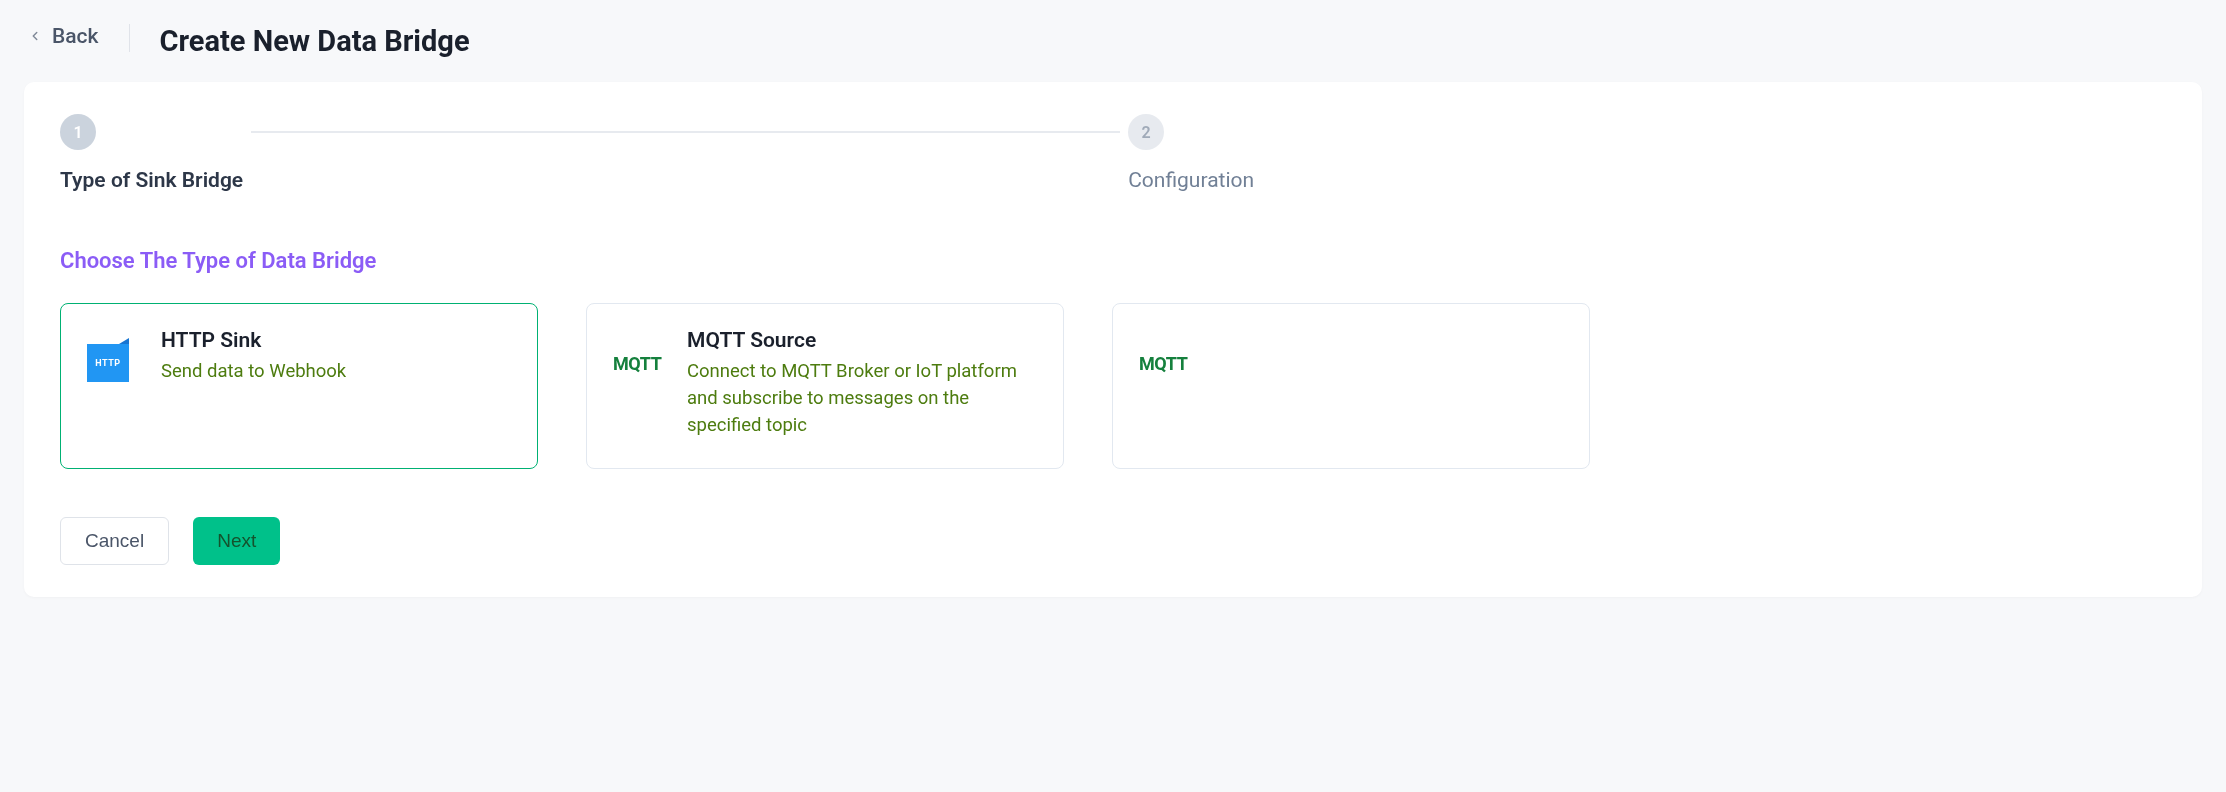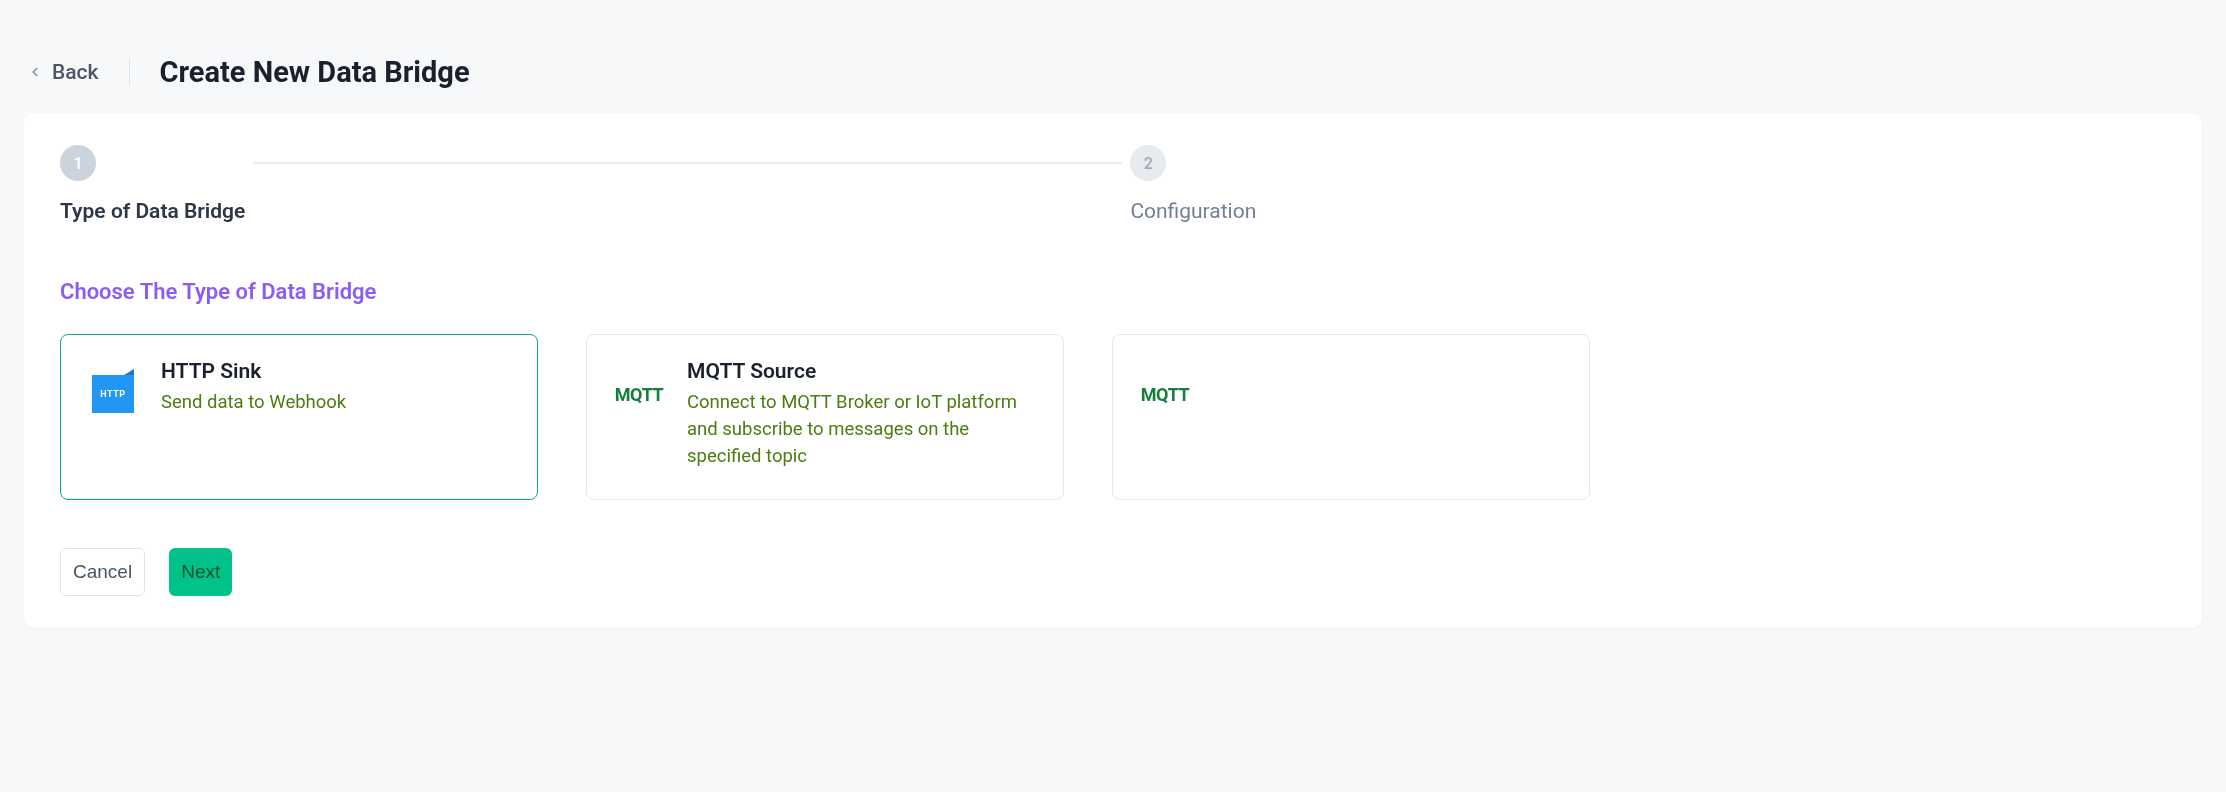--- a/index.html
+++ b/index.html
@@ -9,23 +9,22 @@
     }
     body {
       font-family: -apple-system, BlinkMacSystemFont, "Segoe UI", Roboto, "Helvetica Neue", Arial, sans-serif;
       background: #f7f8fa;
       color: #2c3e50;
       width: 2226px;
       height: 792px;
     }
     .header {
       display: flex;
-      align-items: center;
+      align-items: flex-start;
       padding: 24px 28px 24px 28px;
-      margin-top: 31px;
     }
     .back-btn {
       display: flex;
       align-items: center;
       gap: 10px;
       cursor: pointer;
       color: #4a5568;
       font-size: 21px;
       font-weight: 500;
     }
@@ -125,21 +124,20 @@
     .option-card.selected {
       border-color: #00b173;
       border-width: 1.5px;
     }
     .option-icon {
       width: 52px;
       height: 42px;
       flex-shrink: 0;
       display: flex;
       align-items: center;
-      justify-content: center;
       margin-top: 14px;
     }
     .http-icon {
       width: 42px;
       height: 38px;
       background: #2196f3;
       position: relative;
       display: flex;
       align-items: center;
       justify-content: center;
@@ -177,21 +175,21 @@
       font-size: 18.5px;
       color: #4d7c0f;
       line-height: 1.45;
       font-weight: 400;
     }
     .actions {
       display: flex;
       gap: 24px;
     }
     .btn {
-      padding: 12px 12px;
+      padding: 12px 24px;
       border-radius: 6px;
       font-size: 19px;
       font-weight: 400;
       cursor: pointer;
       border: none;
     }
     .btn-cancel {
       background: #ffffff;
       color: #4a5568;
       border: 1.5px solid #dfe3e9;
@@ -214,21 +212,21 @@
   </div>
   <div class="divider"></div>
   <h1 class="page-title">Create New Data Bridge</h1>
 </div>
 
 <div class="card">
 
   <div class="stepper">
     <div class="step">
       <div class="step-circle active">1</div>
-      <div class="step-label active">Type of Data Bridge</div>
+      <div class="step-label active">Type of Sink Bridge</div>
     </div>
     <div class="step-line"></div>
     <div class="step">
       <div class="step-circle inactive">2</div>
       <div class="step-label inactive">Configuration</div>
     </div>
   </div>
 
   <h2 class="section-title">Choose The Type of Data Bridge</h2>
 

